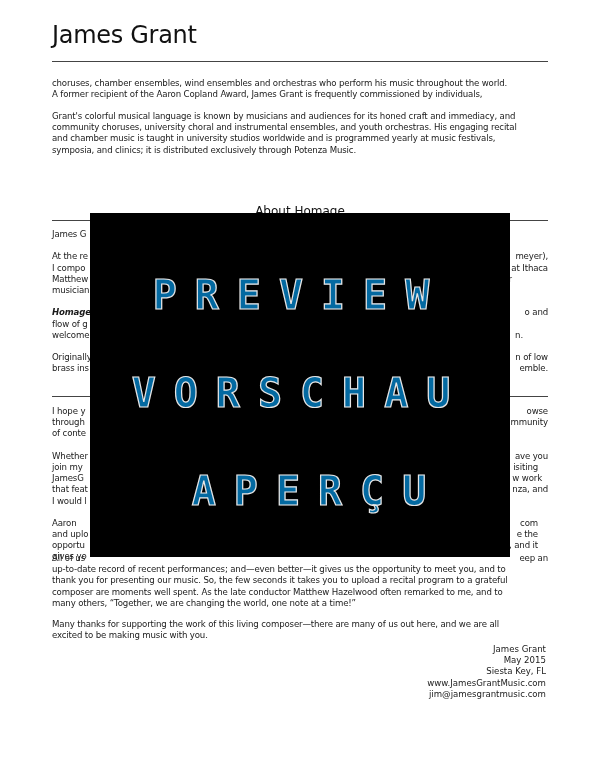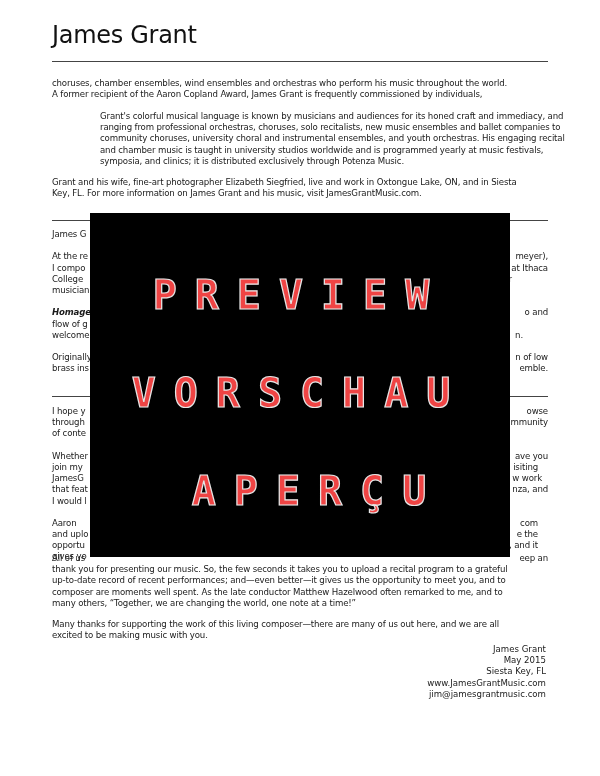--- a/index.html
+++ b/index.html
@@ -17,59 +17,55 @@
   .frag-left { position: absolute; left: 52px; font-size: 8.6px; line-height: 11.2px;
                white-space: nowrap; color: #1a1a1a; letter-spacing: -0.15px; }
   .frag-right { position: absolute; right: 52px; font-size: 8.6px; line-height: 11.2px;
                 white-space: nowrap; color: #1a1a1a; text-align: right; letter-spacing: -0.15px; }
   .frag-left .ln, .frag-right .ln { display: block; height: 11.2px; }
   .gap { display: block; height: 11.2px; }
   .em { font-style: italic; font-weight: bold; }
   .overlay { position: absolute; left: 90px; top: 213px; width: 420px; height: 344px;
              background: #000000; }
   .wm { position: absolute; left: 0; width: 420px; text-align: center;
-        font-family: "DejaVu Sans Mono", monospace; font-weight: bold; color: #ef4444;
+        font-family: "DejaVu Sans Mono", monospace; font-weight: bold; color: #0369a1;
         font-size: 40px; line-height: 44px; letter-spacing: 18px;
         -webkit-text-stroke: 1.2px #e6e6e6; text-stroke: 1.2px #e6e6e6; }
   .sig { position: absolute; right: 54px; top: 644px; text-align: right; font-size: 8.6px;
          line-height: 11.2px; color: #1a1a1a; }
   .sig .ln { display: block; white-space: nowrap; }
 </style>
 </head>
 <body>
 
 <div class="page">
 
   <div class="title">James Grant</div>
   <div class="rule" style="left:52px; top:61px; width:496px;"></div>
 
   <div class="para" style="top:78px;">
     <span class="ln">choruses, chamber ensembles, wind ensembles and orchestras who perform his music throughout the world.</span>
     <span class="ln">A former recipient of the Aaron Copland Award, James Grant is frequently commissioned by individuals,</span>
   </div>
-  <div class="para" style="top:111px;margin-left:48px;">
+  <div class="para" style="top:111px;">
     <span class="ln">Grant's colorful musical language is known by musicians and audiences for its honed craft and immediacy, and</span>
-    <span class="ln">ranging from professional orchestras, choruses, solo recitalists, new music ensembles and ballet companies to</span>
     <span class="ln">community choruses, university choral and instrumental ensembles, and youth orchestras. His engaging recital</span>
     <span class="ln">and chamber music is taught in university studios worldwide and is programmed yearly at music festivals,</span>
     <span class="ln">symposia, and clinics; it is distributed exclusively through Potenza Music.</span>
   </div>
-  <div class="para" style="top:177px;">
-    <span class="ln">Grant and his wife, fine-art photographer Elizabeth Siegfried, live and work in Oxtongue Lake, ON, and in Siesta</span>
-    <span class="ln">Key, FL.  For more information on James Grant and his music, visit JamesGrantMusic.com.</span>
-  </div>
 
+  <div class="section-heading" style="top:204px;">About Homage</div>
   <div class="rule" style="left:52px; top:220px; width:496px;"></div>
 
   <div class="frag-left" style="top:229px;">
     <span class="ln">James G</span>
     <span class="gap"></span>
     <span class="ln">At the re</span>
     <span class="ln">I compo</span>
-    <span class="ln">College</span>
+    <span class="ln">Matthew</span>
     <span class="ln">musician</span>
     <span class="gap"></span>
     <span class="ln em">Homage</span>
     <span class="ln">flow of g</span>
     <span class="ln">welcome</span>
     <span class="gap"></span>
     <span class="ln">Originally</span>
     <span class="ln">brass ins</span>
   </div>
 
@@ -122,22 +118,22 @@
     <span class="ln" style="padding-right:10px;">com</span>
     <span class="ln" style="padding-right:10px;margin-left:36px;">e the</span>
     <span class="ln" style="padding-right:10px;">, and it</span>
   </div>
 
   <div class="para" style="top:553px;">
     <span class="ln">
       <span>All of us</span>
       <span style="float:right; padding-right:4px;">eep an</span>
     </span>
+    <span class="ln">up-to-date record of recent performances; and—even better—it gives us the opportunity to meet you, and to</span>
     <span class="ln">thank you for presenting our music.  So, the few seconds it takes you to upload a recital program to a grateful</span>
-    <span class="ln">up-to-date record of recent performances; and—even better—it gives us the opportunity to meet you, and to</span>
     <span class="ln">composer are moments well spent.  As the late conductor Matthew Hazelwood often remarked to me, and to</span>
     <span class="ln">many others, “Together, we are changing the world, one note at a time!”</span>
   </div>
 
   <div class="para" style="top:619px;">
     <span class="ln">Many thanks for supporting the work of this living composer—there are many of us out here, and we are all</span>
     <span class="ln">excited to be making music with you.</span>
   </div>
 
   <div class="sig">

